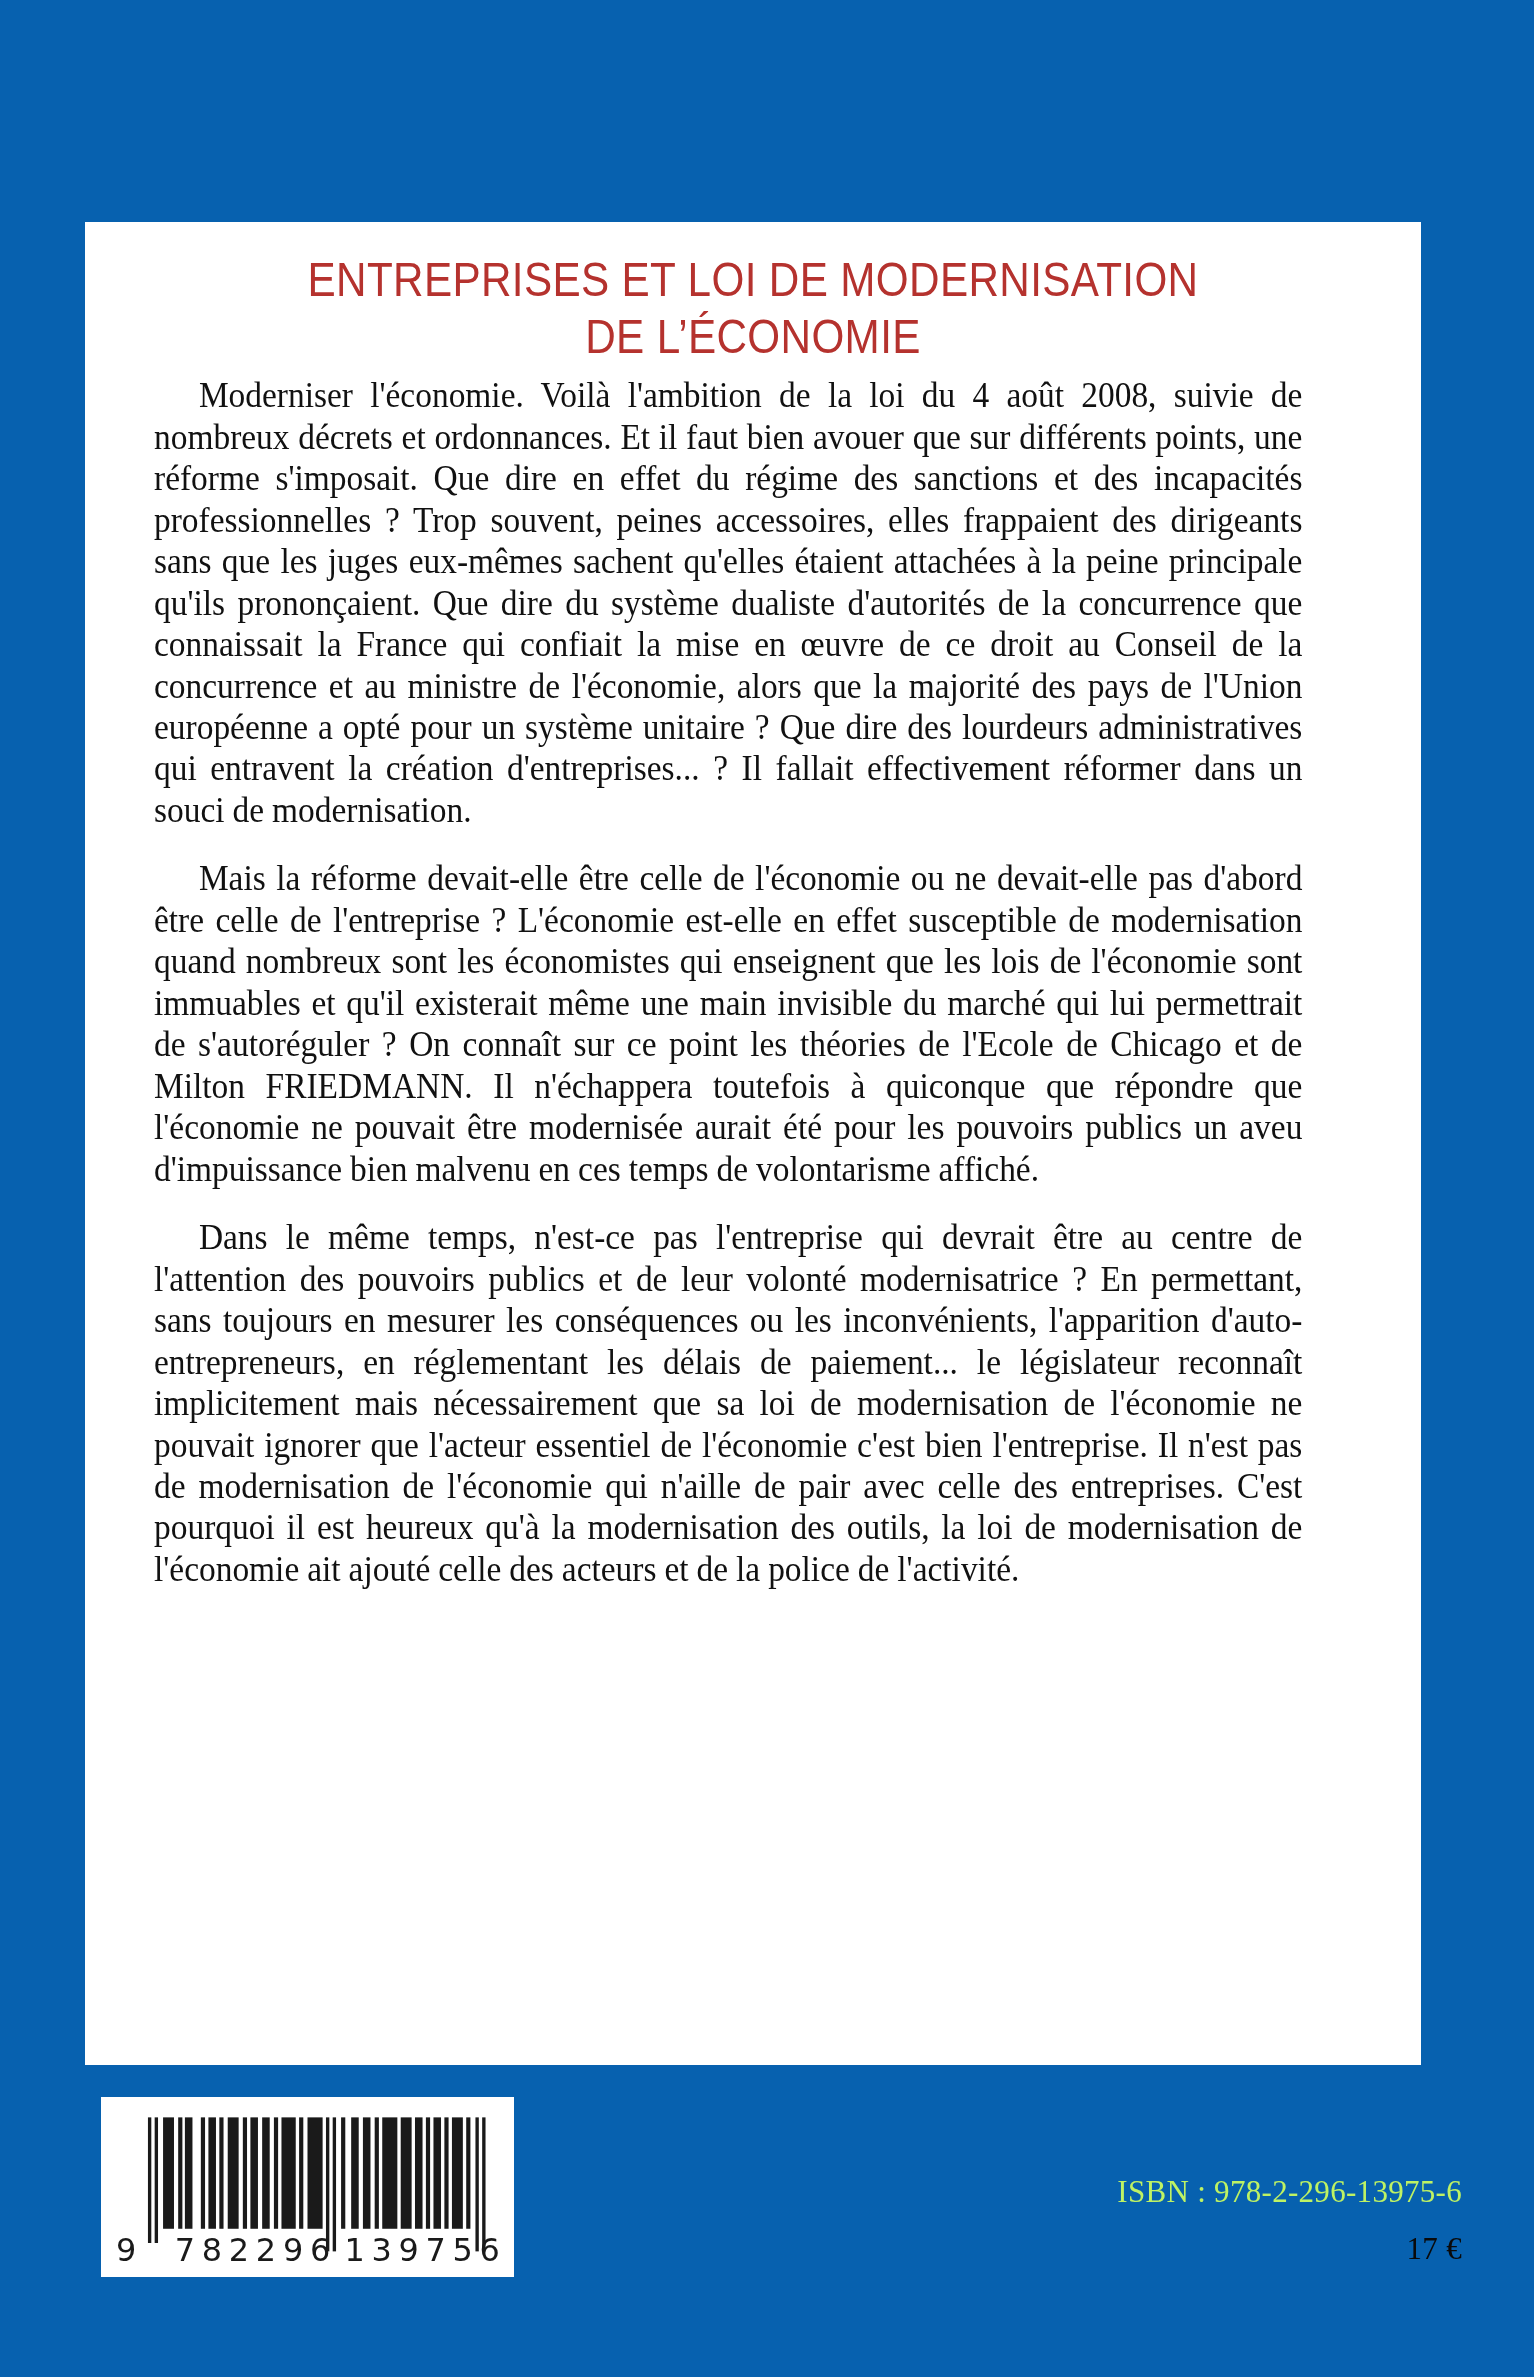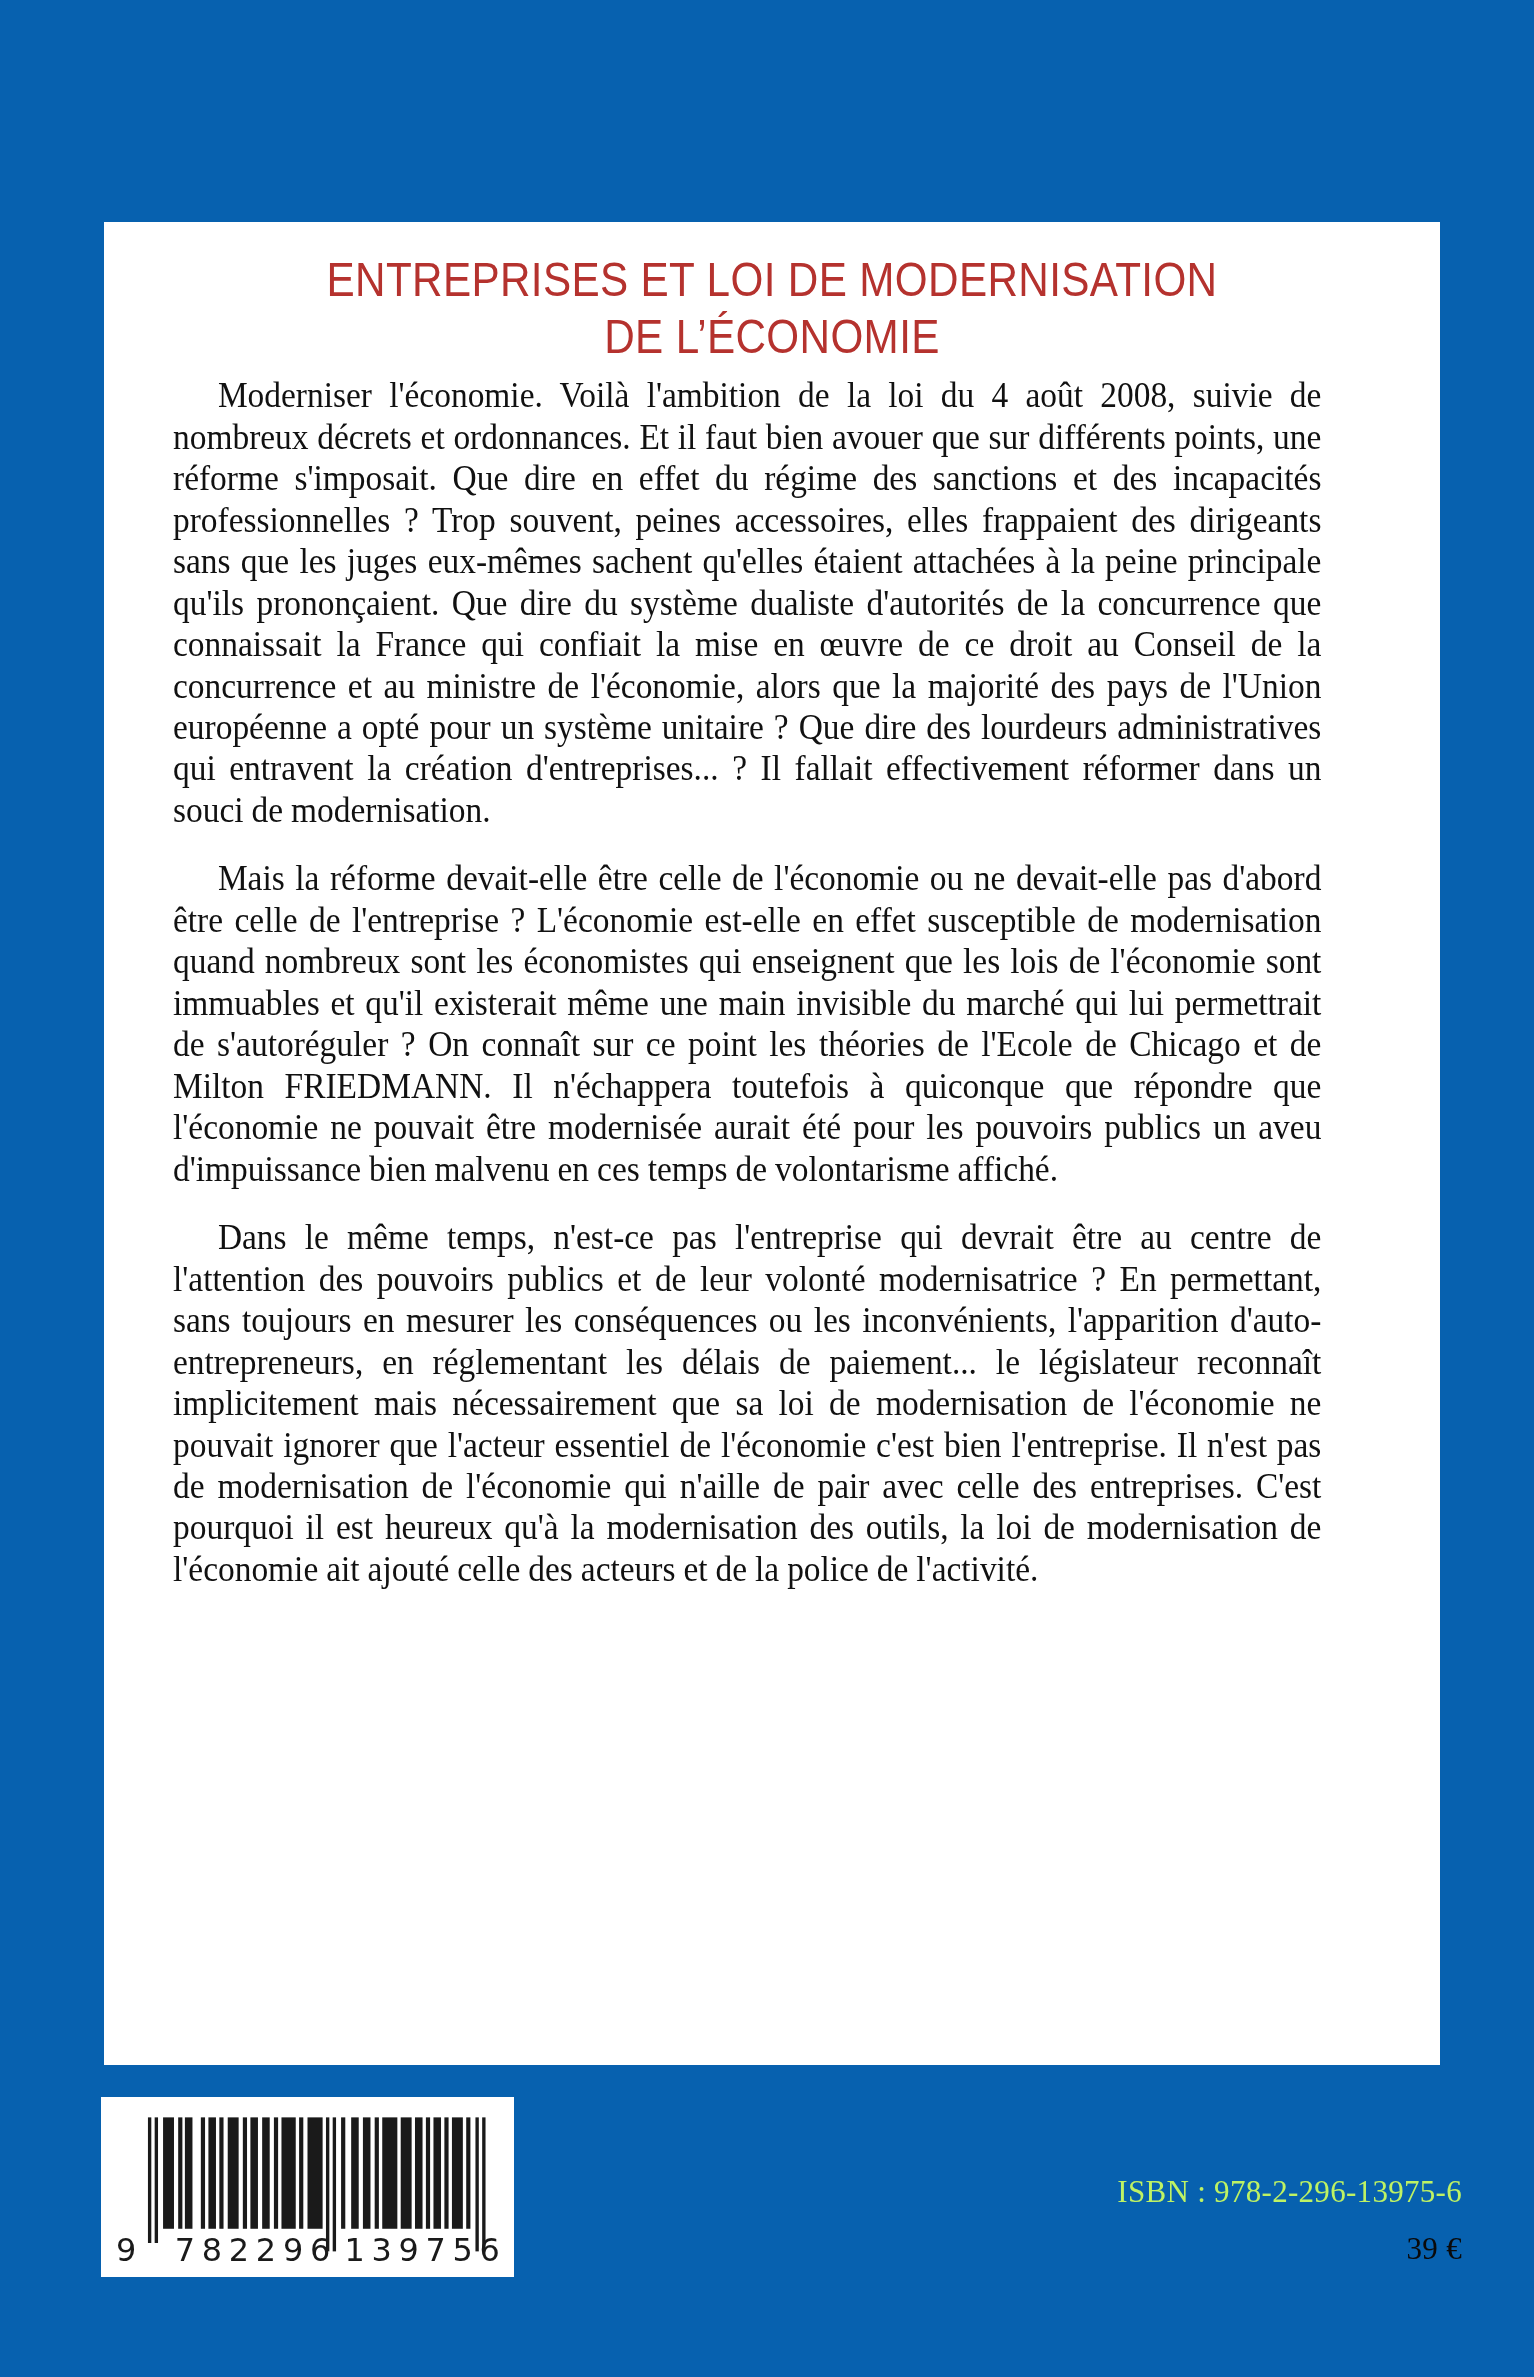--- a/index.html
+++ b/index.html
@@ -18,21 +18,21 @@
   
   .cover {
     position: absolute;
     inset: 0;
     background: #0761AF;
   }
 
   
   .panel {
     position: absolute;
-    left: 104px;
+    left: 85px;
     top: 222px;
     width: 1336px;
     height: 1843px;
     background: #FFFFFF;
     box-sizing: border-box;
     padding: 0;
   }
 
   .panel-inner {
     position: absolute;
@@ -183,17 +183,17 @@
       <g font-family="DejaVu Sans, sans-serif" font-size="38" fill="#1a1a1a">
         <text x="6" y="182">9</text>
         <text x="76" y="182" letter-spacing="8">782296</text>
         <text x="278" y="182" letter-spacing="8">139756</text>
       </g>
     </svg>
   </div>
 
   <div class="isbn-block">
     <div class="isbn">ISBN : 978-2-296-13975-6</div>
-    <div class="price">39 €</div>
+    <div class="price">17 €</div>
   </div>
 
 </div>
 
 
 </body></html>

